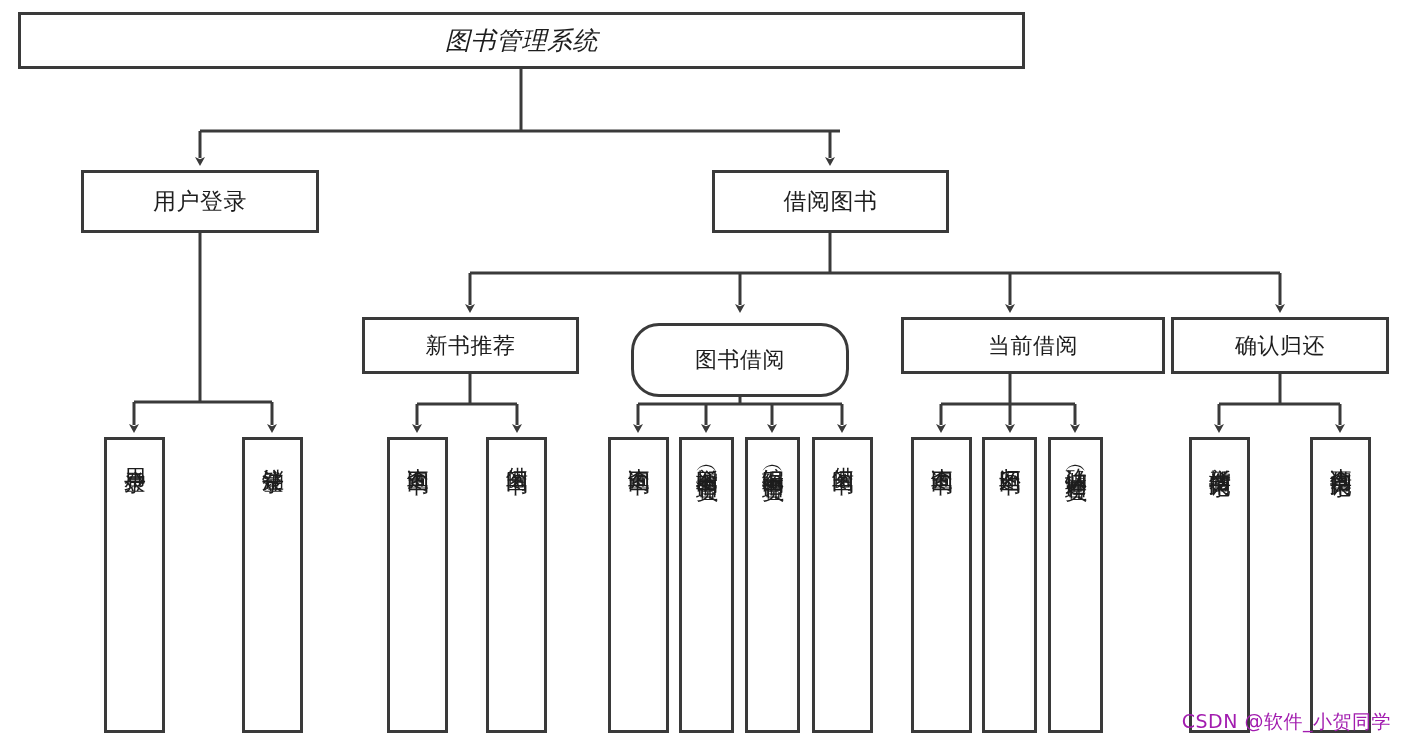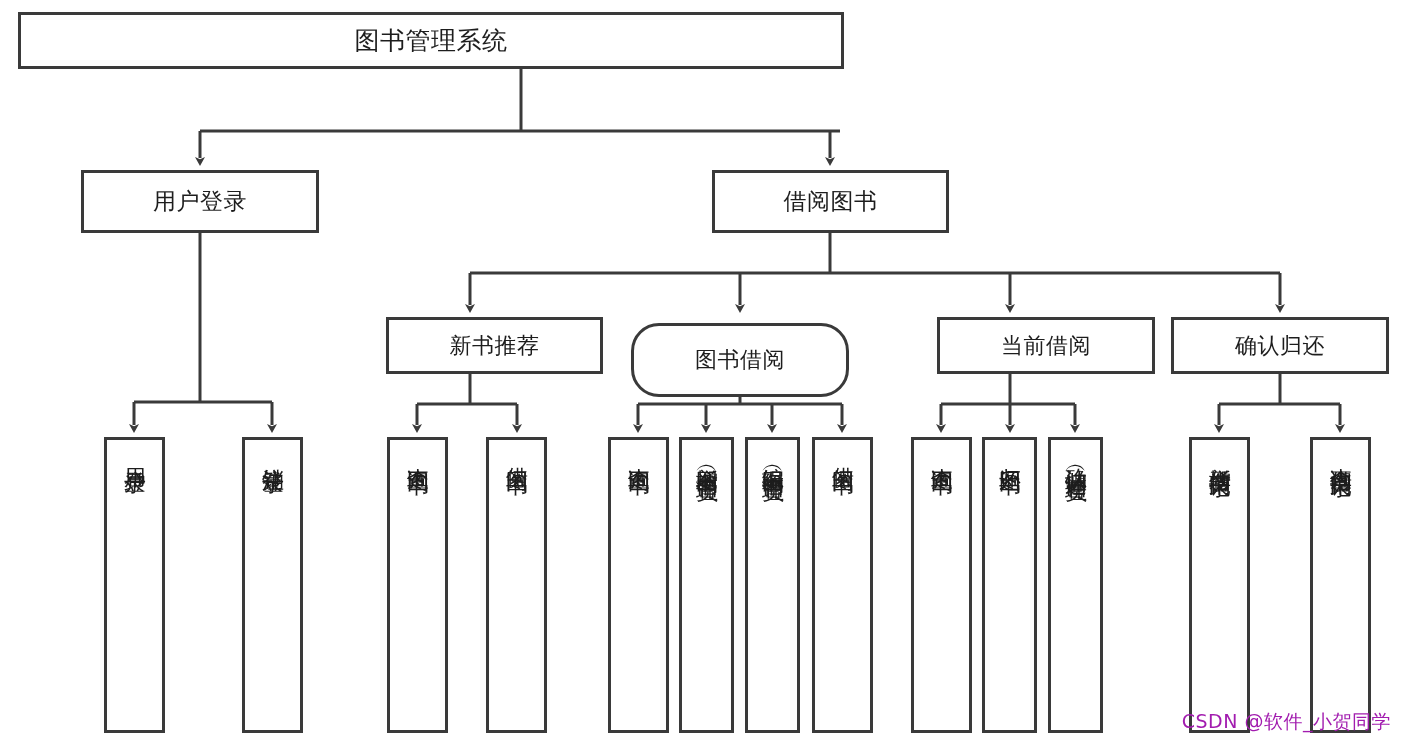--- a/index.html
+++ b/index.html
@@ -121,38 +121,38 @@
       <path d="M1010,404 L1010,425" marker-end="url(#arrow)"></path>
       <path d="M1075,404 L1075,425" marker-end="url(#arrow)"></path>
 
       <path d="M1280,374 L1280,404"></path>
       <path d="M1219,404 L1340,404"></path>
       <path d="M1219,404 L1219,425" marker-end="url(#arrow)"></path>
       <path d="M1340,404 L1340,425" marker-end="url(#arrow)"></path>
     </g>
   </svg>
 
-  <div class="node level-root" style="left:18px; top:12px; width:826px; height:57px;">
+  <div class="node level-root" style="left:18px; top:12px; width:1007px; height:57px;font-style:italic;">
     <span class="node-label">图书管理系统</span>
   </div>
 
   <div class="node level-2" style="left:81px; top:170px; width:238px; height:63px;">
     <span class="node-label">用户登录</span>
   </div>
   <div class="node level-2" style="left:712px; top:170px; width:237px; height:63px;">
     <span class="node-label">借阅图书</span>
   </div>
 
-  <div class="node level-3" style="left:362px; top:317px; width:217px; height:57px;margin-left:24px;">
+  <div class="node level-3" style="left:362px; top:317px; width:217px; height:57px;">
     <span class="node-label">新书推荐</span>
   </div>
   <div class="node level-3" style="left:631px; top:323px; width:218px; height:74px;border-radius:28px;">
     <span class="node-label">图书借阅</span>
   </div>
-  <div class="node level-3" style="left:937px; top:317px; width:218px; height:57px;justify-content:center;">
+  <div class="node level-3" style="left:901px; top:317px; width:264px; height:57px;justify-content:center;">
     <span class="node-label">当前借阅</span>
   </div>
   <div class="node level-3" style="left:1171px; top:317px; width:218px; height:57px;">
     <span class="node-label">确认归还</span>
   </div>
 
   <div class="node leaf" style="left:104px; top:437px; width:61px; height:296px;">
     <span class="node-label">用户登录</span>
   </div>
   <div class="node leaf" style="left:242px; top:437px; width:61px; height:296px;">

